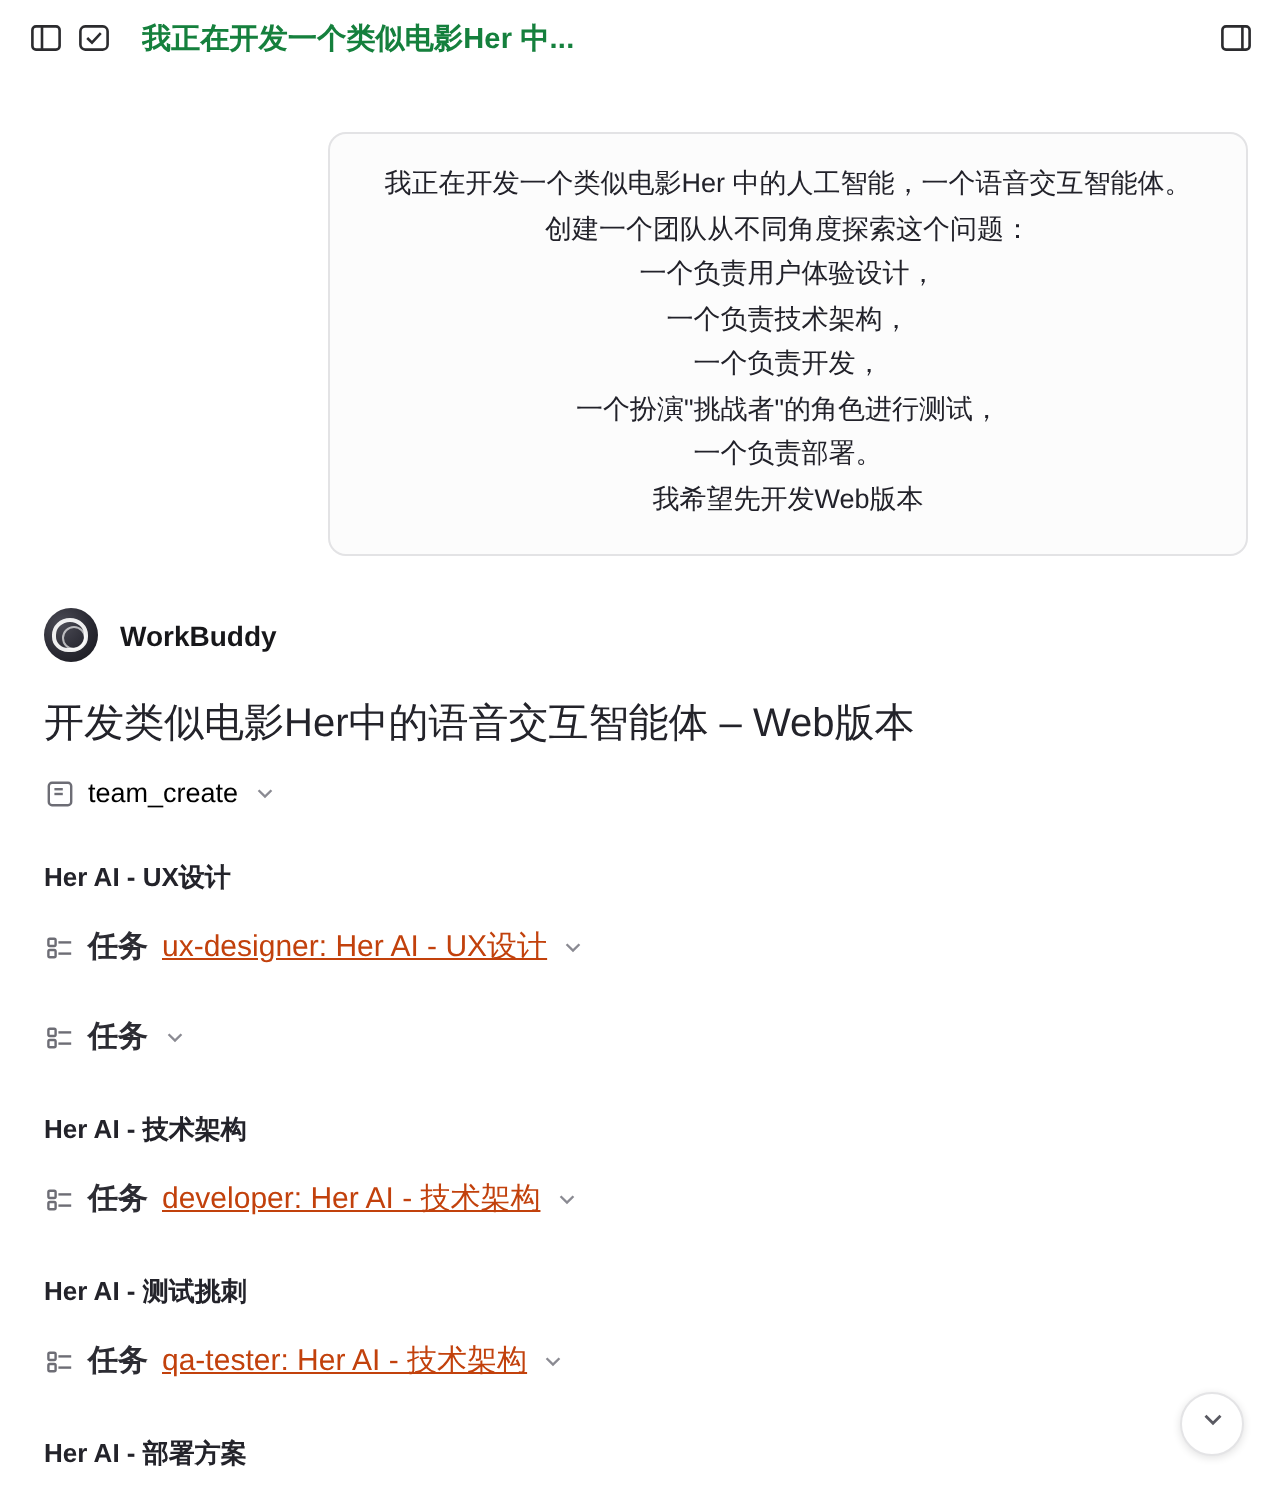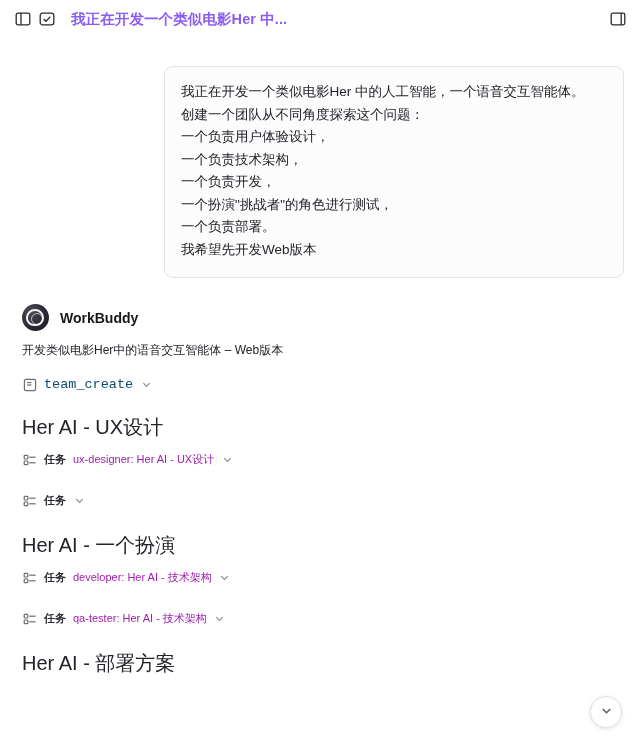--- a/index.html
+++ b/index.html
@@ -30,33 +30,34 @@
   .icon-btn {
     width: 17px; height: 17px;
     display: flex; align-items: center; justify-content: center;
     color: #2b2b2e;
     cursor: pointer;
   }
   .icon-btn svg { display: block; }
   .top-title {
     font-size: 14.5px;
     font-weight: 700;
-    color: #8b5cf6;
+    color: #15803d;
     margin-left: 8px;
     white-space: nowrap;
     overflow: hidden;
     text-overflow: ellipsis;
     max-width: 470px;
     letter-spacing: .1px;
   }
   .topbar-right { margin-left: auto; display: flex; align-items: center; }
 
   
   .msg-area {
     padding: 28px 16px 0 22px;
+    text-align: center;
   }
   .user-bubble {
     margin-left: 142px;
     margin-right: 0;
     border: 1px solid #e3e3e5;
     border-radius: 9px;
     background: #fcfcfc;
     padding: 14px 16px 16px 16px;
     font-size: 13.5px;
     line-height: 22.5px;
@@ -66,21 +67,21 @@
   }
 
   
   .assistant {
     padding: 26px 22px 0 22px;
   }
   .assistant-head {
     display: flex;
     align-items: center;
     gap: 11px;
-    margin-bottom: 8px;
+    margin-bottom: 20px;
   }
   .avatar {
     width: 27px; height: 27px;
     border-radius: 50%;
     background: radial-gradient(circle at 32% 30%, #4b4b55 0%, #2a2a33 55%, #16161c 100%);
     position: relative;
     flex: none;
     overflow: hidden;
   }
   .avatar .ring {
@@ -98,21 +99,21 @@
     border: 1.6px solid #ffffff;
     border-radius: 50%;
     opacity: .65;
   }
   .assistant-name {
     font-size: 14px;
     font-weight: 700;
     color: #17171a;
   }
   .assistant-title {
-    font-size: 12px;
+    font-size: 20px;
     color: #23232a;
     margin: 0 0 16px 0;
     line-height: 22px;
   }
 
   
   .tool-chip {
     display: flex;
     align-items: center;
     gap: 7px;
@@ -121,55 +122,56 @@
     color: #5a5a62;
     cursor: pointer;
     user-select: none;
   }
   .tool-chip .tool-icon {
     width: 15px; height: 15px;
     flex: none;
     color: #6d6d75;
     display: flex; align-items: center; justify-content: center;
   }
-  .tool-chip .tool-label { color: #0c4a6e; font-family: Liberation Mono, monospace; }
+  .tool-chip .tool-label { color: #000000; }
   .tool-chip .chev {
     width: 12px; height: 12px;
     color: #8a8a92;
     display: flex; align-items: center; justify-content: center;
   }
 
   .task-chip {
     display: flex;
     align-items: center;
     gap: 7px;
     margin: 0 0 26px 0;
-    font-size: 11px;
+    font-size: 15px;
     cursor: pointer;
     user-select: none;
     text-align: right;
   }
   .task-chip .task-icon {
     width: 15px; height: 15px;
     flex: none;
     color: #6d6d75;
     display: flex; align-items: center; justify-content: center;
   }
   .task-chip .task-kw {
     color: #2c2c33;
     font-weight: 700;
   }
-  .task-chip .task-label { color: #a21caf; }
+  .task-chip .task-label { color: #c2410c; text-decoration: underline; }
   .task-chip .chev { width: 12px; height: 12px; color: #8a8a92; display:flex; align-items:center; justify-content:center; }
 
   .section-title {
-    font-size: 20px;
+    font-size: 13px;
     color: #23232a;
     margin: 0 0 14px 0;
     line-height: 22px;
+    font-weight: bold;
   }
 
   
   .fab {
     position: absolute;
     right: 18px;
     bottom: 22px;
     width: 32px; height: 32px;
     border-radius: 50%;
     background: #ffffff;
@@ -279,39 +281,40 @@
         </svg>
       </span>
       <span class="task-kw">任务</span>
       <span class="chev">
         <svg width="11" height="11" viewBox="0 0 12 12" fill="none" stroke="currentColor" stroke-width="1.3">
           <polyline points="2.5,4.5 6,8 9.5,4.5"></polyline>
         </svg>
       </span>
     </div>
 
-    <div class="section-title">Her AI - 一个扮演</div>
+    <div class="section-title">Her AI - 技术架构</div>
     <div class="task-chip">
       <span class="task-icon">
         <svg width="14" height="14" viewBox="0 0 14 14" fill="none" stroke="currentColor" stroke-width="1.2">
           <rect x="1.2" y="2.4" width="3.6" height="3.6" rx=".7"></rect>
           <rect x="1.2" y="8" width="3.6" height="3.6" rx=".7"></rect>
           <line x1="6.2" y1="4.2" x2="12.6" y2="4.2"></line>
           <line x1="6.2" y1="9.8" x2="12.6" y2="9.8"></line>
         </svg>
       </span>
       <span class="task-kw">任务</span>
       <span class="task-label">developer: Her AI - 技术架构</span>
       <span class="chev">
         <svg width="11" height="11" viewBox="0 0 12 12" fill="none" stroke="currentColor" stroke-width="1.3">
           <polyline points="2.5,4.5 6,8 9.5,4.5"></polyline>
         </svg>
       </span>
     </div>
 
+    <div class="section-title">Her AI - 测试挑刺</div>
     <div class="task-chip">
       <span class="task-icon">
         <svg width="14" height="14" viewBox="0 0 14 14" fill="none" stroke="currentColor" stroke-width="1.2">
           <rect x="1.2" y="2.4" width="3.6" height="3.6" rx=".7"></rect>
           <rect x="1.2" y="8" width="3.6" height="3.6" rx=".7"></rect>
           <line x1="6.2" y1="4.2" x2="12.6" y2="4.2"></line>
           <line x1="6.2" y1="9.8" x2="12.6" y2="9.8"></line>
         </svg>
       </span>
       <span class="task-kw">任务</span>

